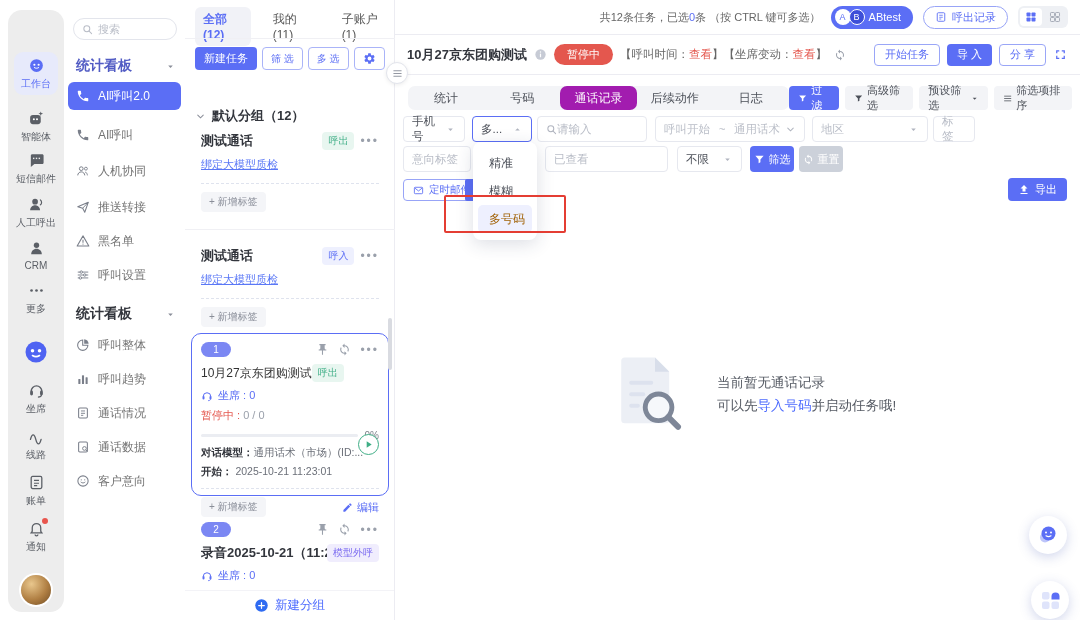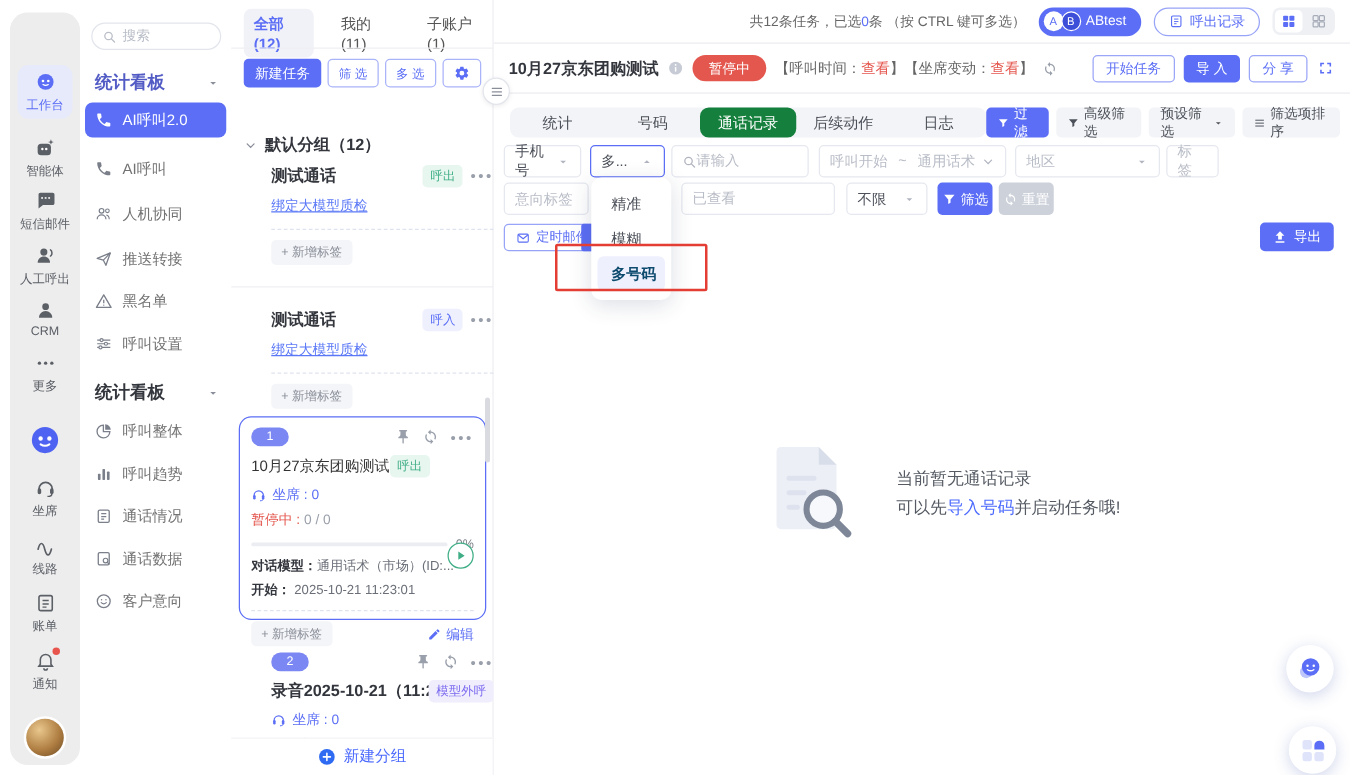--- a/index.html
+++ b/index.html
@@ -39,21 +39,21 @@
   .tbtns { position:absolute; left:10px; top:47px; display:flex; gap:5px; }
   .btn-blue { background:#5b6ef5; color:#fff; border:none; border-radius:4px; height:23px; padding:0 9px; font-size:11px; cursor:pointer; }
   .btn-line { background:#fff; color:#5b6ef5; border:1px solid #aab4f8; border-radius:4px; height:23px; padding:0 8px; font-size:10px; cursor:pointer; display:flex; align-items:center; justify-content:center; }
   .btn-line svg { width:13px; height:13px; }
   .tsearch { position:absolute; left:10px; top:77px; width:190px; height:22px; border:1px solid #e3e5ec; border-radius:12px; display:flex; align-items:center; gap:5px; padding:0 9px; color:#b9bdc7; }
   .tsearch svg { width:11px; height:11px; }
   .tsearch input { border:none; outline:none; width:140px; font-size:11px; background:transparent; color:#666; }
   .tsearch input::placeholder { color:#b9bdc7; }
   .tgroup { position:absolute; left:10px; top:107px; font-size:13px; font-weight:bold; color:#33363d; display:flex; align-items:center; gap:6px; cursor:pointer; }
   .tgroup svg { width:11px; height:11px; color:#8a8e99; }
-  .card { position:absolute; left:8px; width:194px; padding:6px 8px;margin-left:16px; }
+  .card { position:absolute; left:8px; width:194px; padding:6px 8px; }
   .card .r1 { display:flex; align-items:center; }
   .card .title { font-size:13px; font-weight:bold; color:#33363d; flex:1; white-space:nowrap; overflow:hidden; }
   .badge { font-size:10px; padding:2px 6px; border-radius:4px; white-space:nowrap; }
   .b-out { color:#3fae86; background:#e8f6f0; }
   .b-in  { color:#5b6ef5; background:#eef0fe; }
   .b-model { color:#7a6af0; background:#f0edfd; }
   .dots3 { color:#9aa0ab; letter-spacing:2px; margin-left:6px; cursor:pointer; font-size:12px; }
   .card .link { margin-top:7px; font-size:11px; color:#5b78f6; text-decoration:underline; cursor:pointer; }
   .dashed { margin-top:11px; border-top:1px dashed #dfe3ee; }
   .chip { display:inline-block; margin-top:8px; font-size:10px; color:#8a8e99; background:#f4f5f8; border-radius:4px; padding:3px 8px; cursor:pointer; }
@@ -110,21 +110,21 @@
   .hbtn { height:22px; border-radius:4px; font-size:11px; padding:0 10px; cursor:pointer; display:flex; align-items:center; }
   .hbtn.o { border:1px solid #9aa6f7; color:#5b6ef5; background:#fff; }
   .hbtn.f { border:none; background:#5b6ef5; color:#fff; }
   .expand { color:#5b6ef5; cursor:pointer; } .expand svg { width:15px; height:15px; }
   .handle { position:absolute; left:-9px; top:62px; width:22px; height:22px; background:#fff; border:1px solid #e3e5ec; border-radius:50%; box-shadow:0 1px 4px rgba(0,0,0,.08); display:flex; align-items:center; justify-content:center; color:#8a8e99; cursor:pointer; z-index:5; }
   .handle svg { width:11px; height:11px; }
 
   .tabsrow { position:absolute; left:13px; right:8px; top:86px; height:24px; display:flex; align-items:center; justify-content:space-between; }
   .ctabs { display:flex; align-items:center; background:#f3f4f7; border-radius:7px; height:24px; width:424px; }
   .ctab { flex:1; text-align:center; font-size:12px; color:#4c5059; height:24px; line-height:24px; border-radius:7px; cursor:pointer; white-space:nowrap; }
-  .ctab.active { background:#15803d; color:#fff; }
+  .ctab.active { background:#a21caf; color:#fff; }
   .fbtns { display:flex; gap:6px; align-items:center; }
   .fbtn { height:24px; border-radius:4px; font-size:11px; display:flex; align-items:center; gap:4px; padding:0 9px; cursor:pointer; }
   .fbtn svg { width:11px; height:11px; }
   .fbtn.blue { background:#5b6ef5; color:#fff; }
   .fbtn.gray { background:#f3f4f7; color:#4c5059; }
 
   .fl { position:absolute; height:26px; border:1px solid #e6e8ef; border-radius:4px; display:flex; align-items:center; font-size:11.5px; color:#b9bdc7; padding:0 8px; background:#fff; }
   .fl .val { color:#4c5059; flex:1; }
   .fl .ph { flex:1; }
   .fl svg { width:11px; height:11px; color:#b0b4bf; }
@@ -136,21 +136,21 @@
   .sqbtn svg { width:11px; height:11px; }
 
   .timed { position:absolute; left:8px; top:179px; height:22px; border:1px solid #98a4f7; color:#5b6ef5; background:#fff; border-radius:4px; font-size:10.5px; display:flex; align-items:center; gap:5px; padding:0 9px; cursor:pointer; }
   .timed svg { width:11px; height:11px; }
   .sliver { position:absolute; left:70px; top:179px; width:9px; height:22px; background:#5b6ef5; border-radius:2px 0 0 2px; }
   .exportbtn { position:absolute; right:13px; top:178px; height:23px; background:#5b6ef5; color:#fff; border:none; border-radius:4px; font-size:11px; display:flex; align-items:center; gap:5px; padding:0 10px; cursor:pointer; }
   .exportbtn svg { width:12px; height:12px; }
 
   .ddmenu { position:absolute; left:78px; top:142px; width:64px; background:#fff; border-radius:8px; box-shadow:0 4px 18px rgba(40,50,90,.16); padding:7px 5px; z-index:8; }
   .dditem { height:28px; line-height:28px; padding:0 11px; font-size:12px; color:#4c5059; border-radius:5px; cursor:pointer; white-space:nowrap; }
-  .dditem.active { background:#eef0fe; color:#0c4a6e; font-weight:bold; }
+  .dditem.active { background:#eef0fe; color:#a16207; font-weight:normal; }
   .redbox { position:absolute; left:49px; top:195px; width:122px; height:38px; border:2px solid #e43d33; border-radius:2px; z-index:9; pointer-events:none; }
 
   .empty { position:absolute; left:212px; top:352px; display:flex; align-items:center; gap:30px; }
   .empty .txt { font-size:13.5px; color:#555a63; line-height:23px; }
   .empty .lnk { color:#4d6bfe; cursor:pointer; }
 
   .float { position:absolute; width:38px; height:38px; border-radius:50%; background:#fff; box-shadow:0 3px 12px rgba(70,90,180,.25); display:flex; align-items:center; justify-content:center; cursor:pointer; }
   .float svg { width:24px; height:24px; }
 </style>
 </head>

